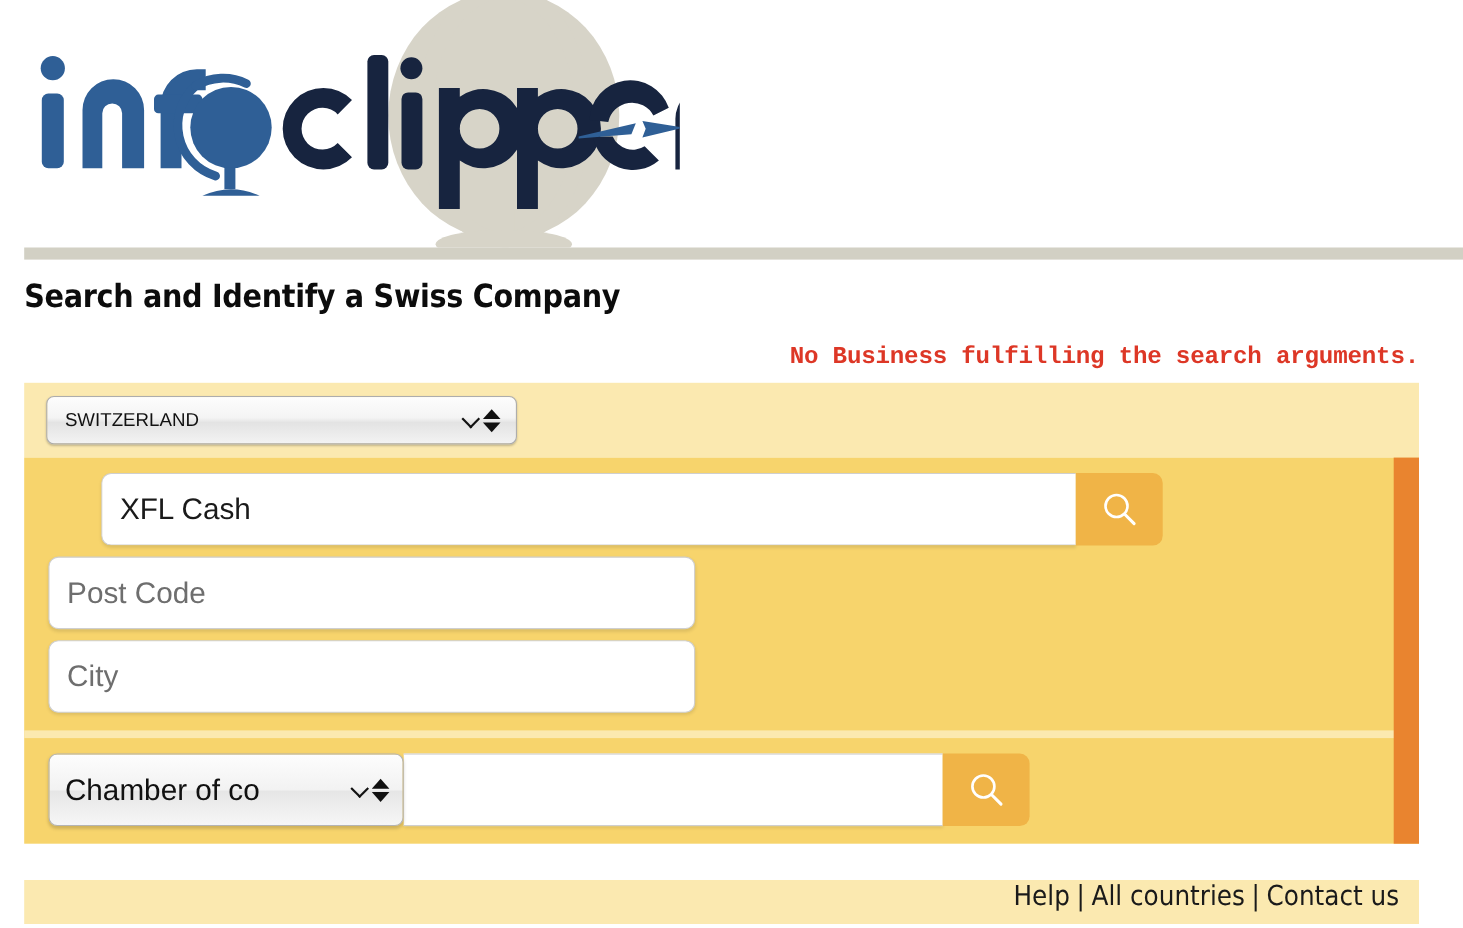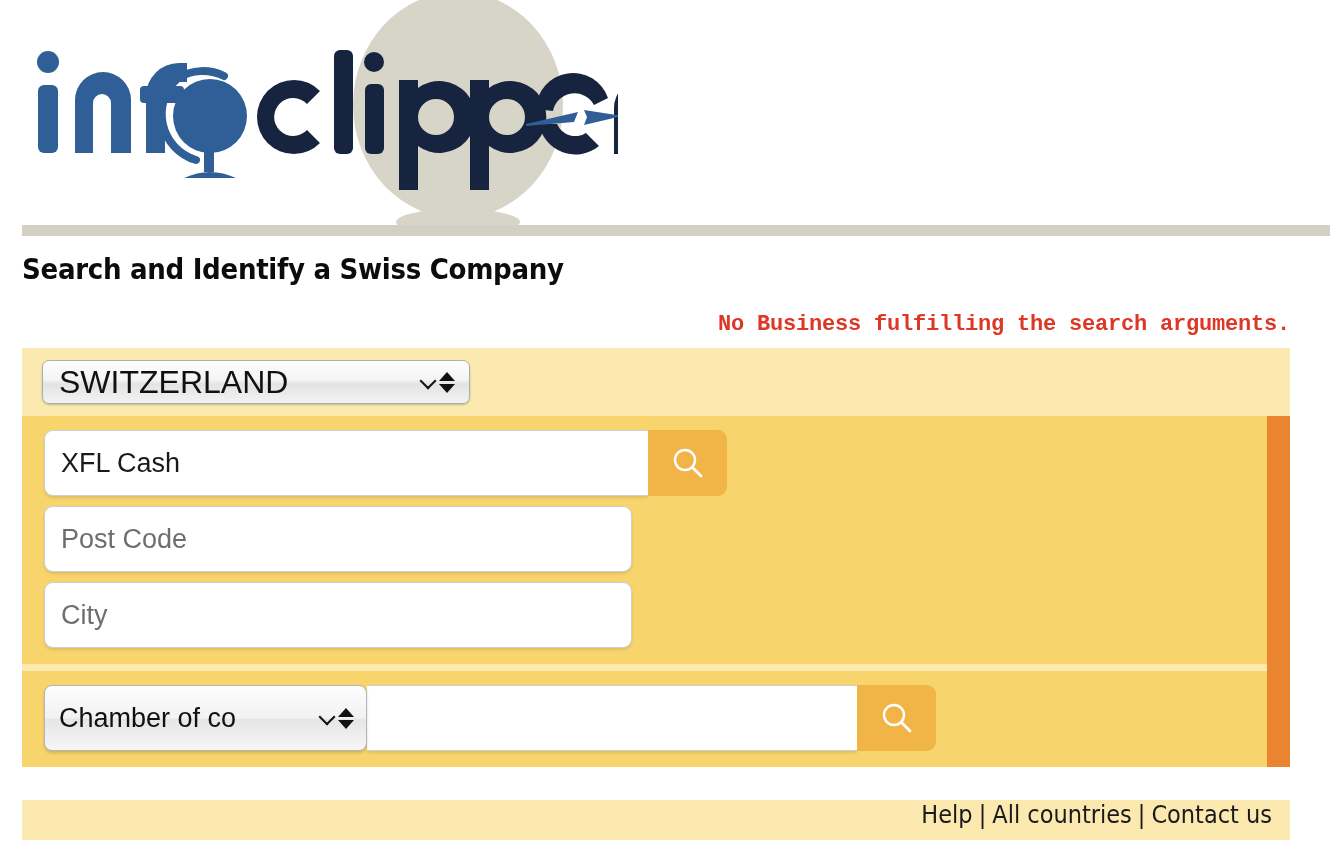--- a/index.html
+++ b/index.html
@@ -122,21 +122,21 @@
     background: linear-gradient(to bottom, #fdfdfd 0%, #f4f4f4 45%, #e3e3e3 55%, #f3f3f3 100%);
     box-shadow: 0 1px 2px rgba(0,0,0,0.22);
     display: flex;
     align-items: center;
     box-sizing: border-box;
     cursor: pointer;
   }
   .country-select .sel-text {
     flex: 1;
     padding-left: 16px;
-    font-size: 32px;
+    font-size: 17px;
     color: #111;
     white-space: nowrap;
     overflow: hidden;
   }
   .sel-arrows {
     display: flex;
     align-items: center;
     padding-right: 14px;
     gap: 1px;
   }
@@ -192,21 +192,21 @@
     box-shadow: 0 2px 3px rgba(0,0,0,0.10);
     font-size: 27px;
     color: #1a1a1a;
     padding: 0 16px;
     box-sizing: border-box;
     font-family: "Liberation Sans", sans-serif;
     outline: none;
   }
   .txt-input::placeholder { color: #6e6e6e; opacity: 1; }
 
-  .txt-input.wide { width: 604px; }
+  .txt-input.wide { width: 886px; margin-left: 48px; }
   .txt-input.standalone {
     width: 588px;
     border-right: 1px solid #cfcfcf;
     border-radius: 9px;
   }
 
   .search-btn {
     width: 79px;
     height: 66px;
     background: #f0b447;

